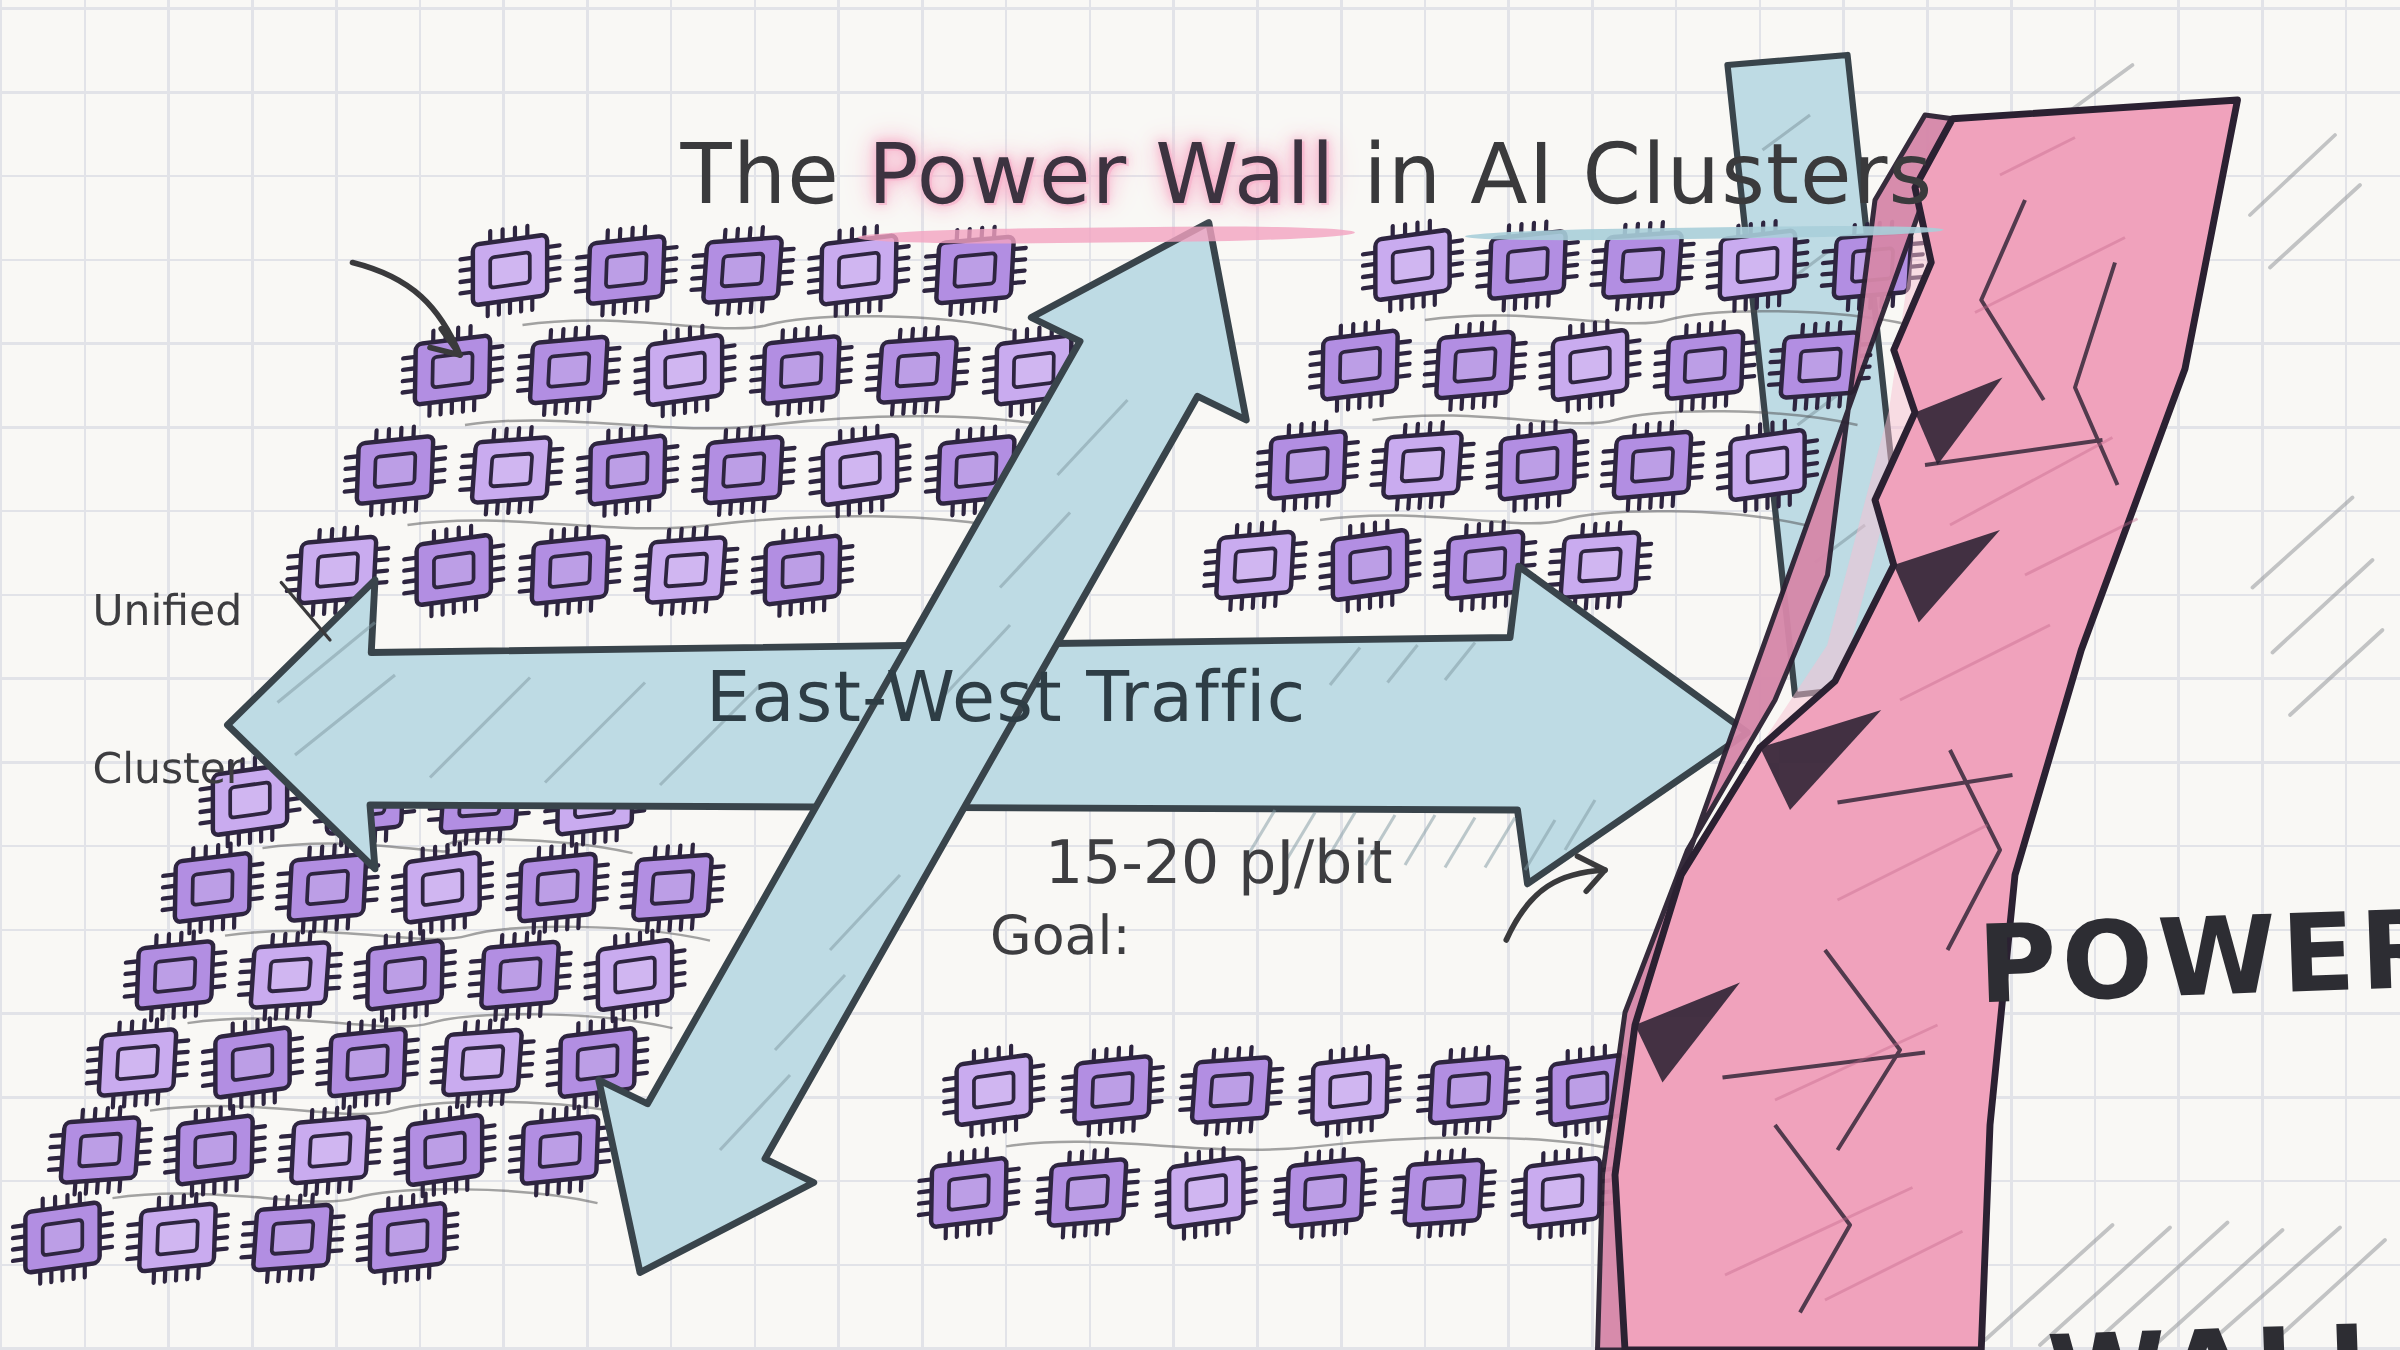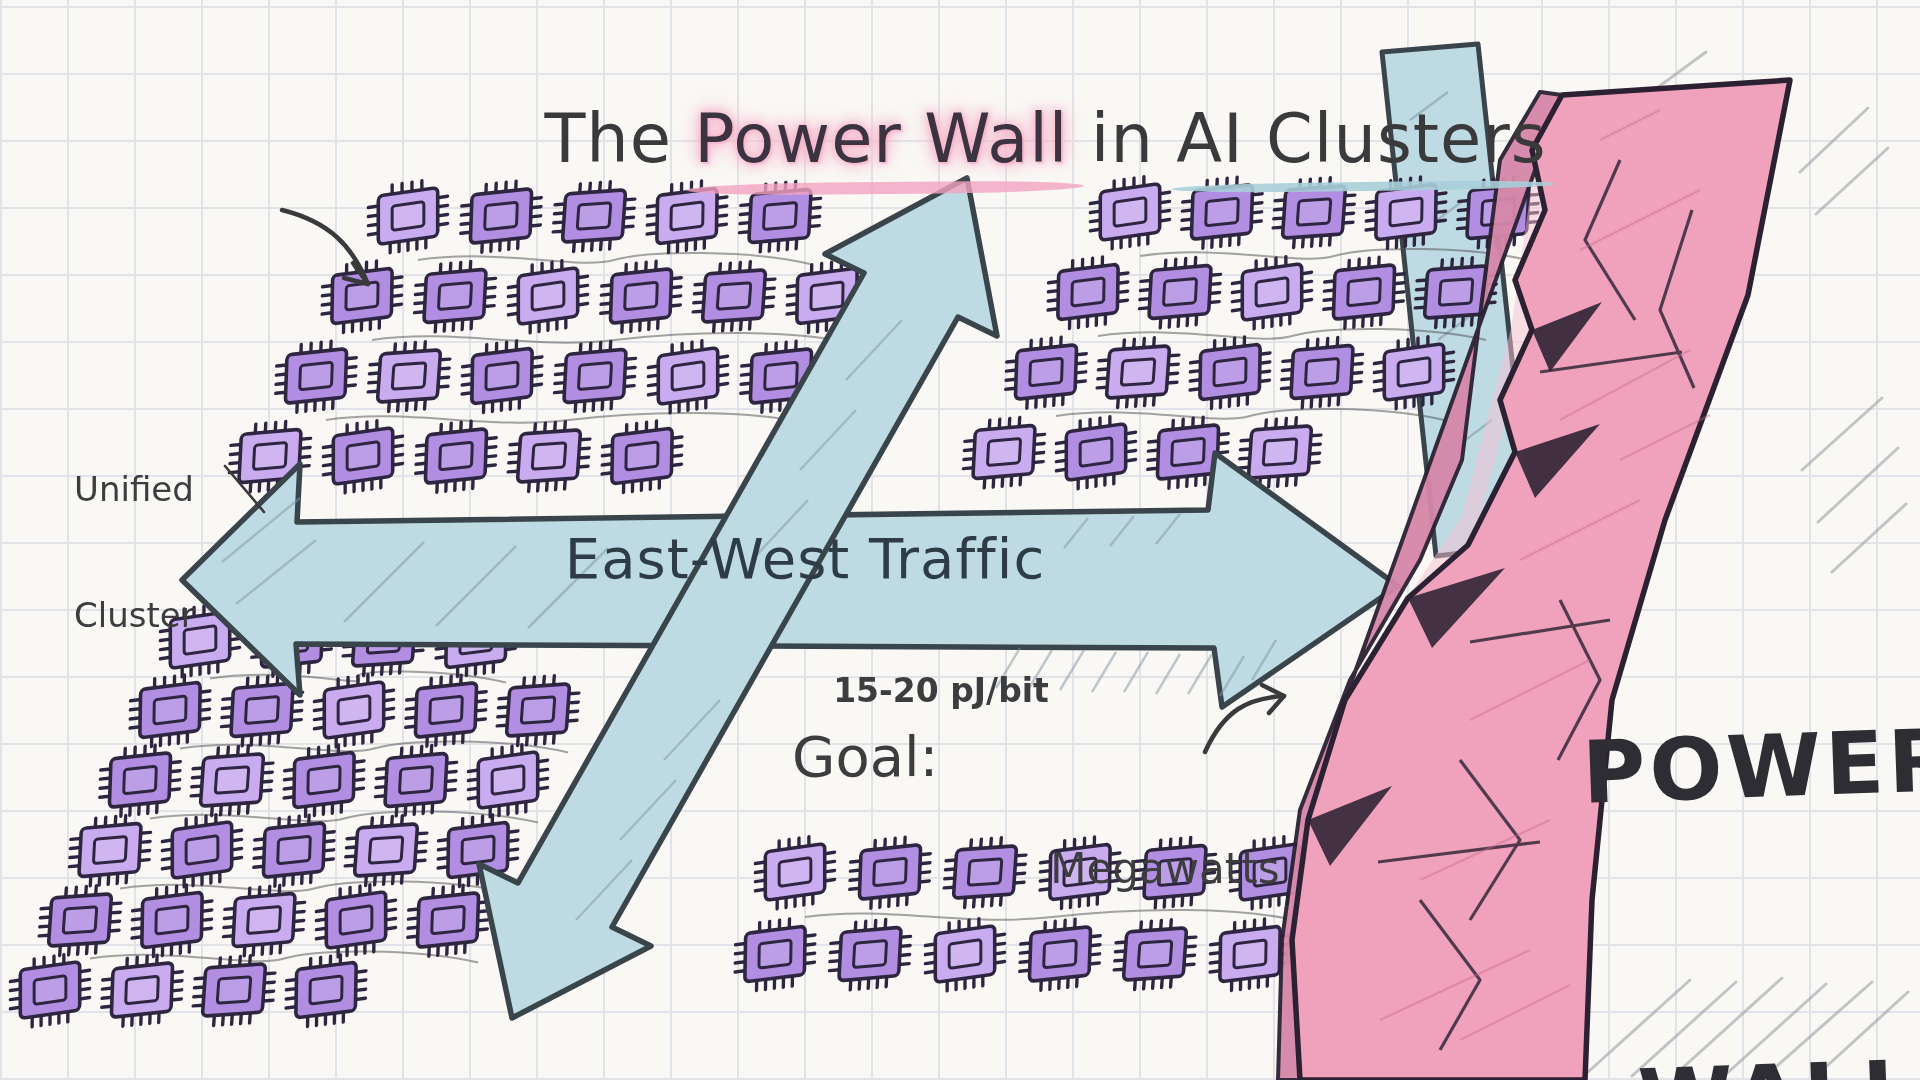--- a/index.html
+++ b/index.html
@@ -14,22 +14,22 @@
   .scene{position:absolute;left:0;top:0;width:1920px;height:1080px;}
   .txt{position:absolute;white-space:pre;}
   .title{left:0;top:22px;width:100%;text-align:center;font-size:67px;letter-spacing:1px;color:#3a3a3c;padding-left:41px;}
   .hl{position:relative;color:#3c3340;text-shadow:0 0 8px #f6aec8,0 0 16px #f6aec8,0 0 26px #f9c6d8,2px 2px 0 #f9cbdb;}
   .hl .u{position:absolute;left:-8px;right:-16px;bottom:-16px;height:12px;background:#f2a2c0;border-radius:50% / 70%;transform:rotate(-0.6deg);opacity:.8;}
   .hl2{position:relative;}
   .hl2 .u2{position:absolute;left:-4px;right:-8px;bottom:-13px;height:9px;background:#a9ced9;border-radius:50% / 70%;transform:rotate(-0.8deg);opacity:.9;}
   .gpus{left:84px;top:140px;width:220px;text-align:center;font-size:56px;line-height:64px;color:#3d3d40;}
   .unified{left:74px;top:384px;font-size:34px;line-height:42px;color:#3d3d40;}
   .eastwest{left:805px;top:558px;transform:translate(-50%,-50%);font-size:56px;color:#2e3d45;letter-spacing:1px;}
-  .energy{left:941px;top:690px;transform:translate(-50%,-50%);font-size:33px;color:#3d3d40;font-weight:bold;}
-  .goal1{left:792px;top:724px;font-size:56px;color:#3d3d40;}
+  .energy{left:975px;top:690px;transform:translate(-50%,-50%);font-size:48px;color:#3d3d40;}
+  .goal1{left:792px;top:724px;font-size:43px;color:#3d3d40;}
   .goal2{left:786px;top:770px;font-size:46px;color:#3d3d40;}
   .mw{left:1040px;top:744px;width:250px;text-align:center;font-size:42px;line-height:50px;color:#3d3d40;}
   .pwall{left:1588px;top:492px;width:330px;text-align:center;font-size:86px;line-height:110px;font-weight:bold;letter-spacing:4px;color:#2d2d33;transform:rotate(-2deg);}
   .pwall .w2{margin-left:42px;}
 </style>
 </head>
 <body>
 
 <div class="stage">
 
@@ -260,21 +260,20 @@
     <div>Unified</div>
     <div>Cluster</div>
   </div>
 
   <div class="txt eastwest">East-West Traffic</div>
 
   <div class="txt energy">15-20 pJ/bit</div>
   <div class="txt goal1">Goal:</div>
 
   <div class="txt mw">
-    <div>Megawatts</div>
   </div>
 
   <div class="txt pwall">
     <div>POWER</div>
     <div class="w2">WALL</div>
   </div>
 
 </div>
 
 </body></html>

